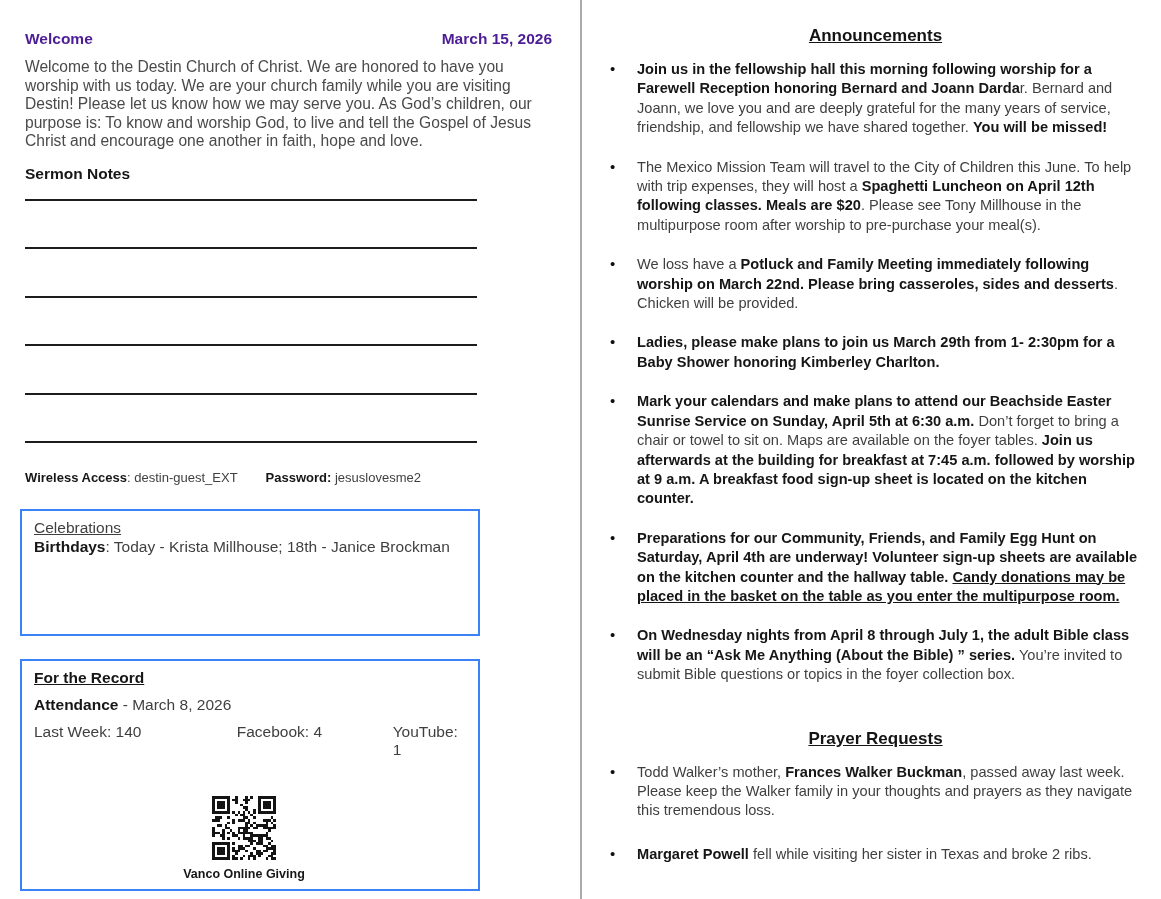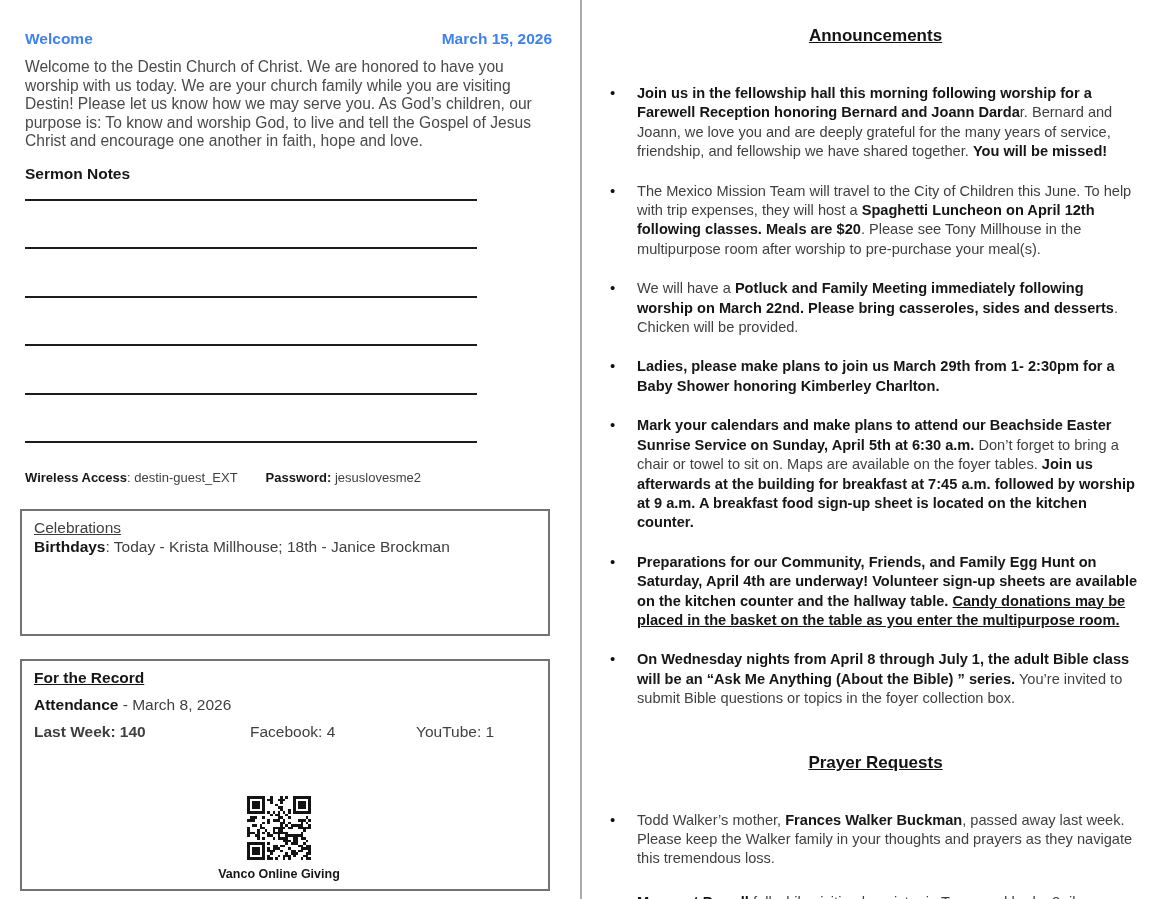--- a/index.html
+++ b/index.html
@@ -11,45 +11,45 @@
   .sheet{display:flex;width:1161px;height:899px;background:#fff;}
   .col{box-sizing:border-box;}
   .col.left{width:580px;padding:30px 28px 0 25px;}
   .divider{width:2px;height:899px;background:#ababab;flex:0 0 2px;}
   .col.right{flex:1;padding:14px 18px 0 26px;}
 
   .b{font-weight:bold;color:#161616;}
   .u{text-decoration:underline;}
 
   
-  .hdr-row{display:flex;justify-content:space-between;font-size:15.5px;font-weight:bold;color:#3b82f6;}
+  .hdr-row{display:flex;justify-content:space-between;font-size:15.5px;font-weight:bold;color:#4c1d95;}
   .intro{margin:10px 0 0;font-size:15.6px;line-height:18.6px;color:#4a4a4a;width:522px;}
   .sermon-title{margin-top:14px;font-size:15.5px;font-weight:bold;color:#161616;}
   .note-lines{width:452px;}
   .note-line{height:46.5px;border-bottom:2px solid #1c1c1c;}
   .note-line:first-child{height:16px;}
   .wifi-row{margin-top:27px;font-size:13px;display:flex;gap:28px;}
-  .box{border:2px solid #737373;box-sizing:border-box;width:530px;margin-left:-5px;padding:8px 12px;font-size:15.5px;}
+  .box{border:2px solid #3b82f6;box-sizing:border-box;width:460px;margin-left:-5px;padding:8px 12px;font-size:15.5px;}
   .box-title{font-size:15.5px;}
   .celebrations{margin-top:24px;height:127px;}
   .celebrations .line{margin-top:1px;}
   .celebrations .anniv{margin-top:40px;}
   .record{margin-top:23px;height:232px;position:relative;}
   .record .line{margin-top:9px;}
   .stats-row{display:flex;margin-top:9px;}
-  .stat:nth-child(1){width:216px;font-weight:bold;}
+  .stat:nth-child(1){width:216px;}
   .stat:nth-child(2){width:166px;}
   .qr-wrap{position:absolute;left:0;right:12px;bottom:8px;text-align:center;}
   .qr{display:inline-block;}
   .qr-caption{font-size:12.5px;font-weight:bold;color:#161616;margin-top:3px;}
 
   
   .sec-title{margin:12px 0 0;text-align:center;font-size:17px;font-weight:bold;color:#141414;text-decoration:underline;}
   .prayer-title{margin-top:44px;}
-  ul.bullets{list-style:none;margin:38px 0 0;padding:0 0 0 2px;}
+  ul.bullets{list-style:none;margin:14px 0 0;padding:0 0 0 2px;}
   ul.bullets li{position:relative;padding-left:27px;margin-bottom:20px;font-size:14.6px;line-height:19.4px;color:#3f3f3f;}
   ul.bullets li::before{content:"\2022";position:absolute;left:0;top:-1px;color:#111;font-size:15px;}
   ul.prayer li{margin-bottom:24px;}
 </style>
 </head>
 <body>
 
 <div class="sheet">
 
   <div class="col left">
@@ -378,21 +378,21 @@
     </div>
   </div>
 
   <div class="divider" style="background: rgb(171, 171, 171);"></div>
 
   <div class="col right">
     <h2 class="sec-title">Announcements</h2>
     <ul class="bullets">
         <li><span class="b">Join us in the fellowship hall this morning following worship for a Farewell Reception honoring Bernard and Joann Darda</span><span>r. Bernard and Joann, we love you and are deeply grateful for the many years of service, friendship, and fellowship we have shared together. </span><span class="b">You will be missed!</span></li>
         <li><span>The Mexico Mission Team will travel to the City of Children this June. To help with trip expenses, they will host a </span><span class="b">Spaghetti Luncheon on April 12th following classes. Meals are $20</span><span>. Please see Tony Millhouse in the multipurpose room after worship to pre-purchase your meal(s).</span></li>
-        <li><span>We will have a </span><span class="b">Potluck and Family Meeting immediately following worship on March 22nd. Please bring casseroles, sides and desserts</span><span>.  Chicken will be provided.</span></li>
+        <li><span>We loss have a </span><span class="b">Potluck and Family Meeting immediately following worship on March 22nd. Please bring casseroles, sides and desserts</span><span>.  Chicken will be provided.</span></li>
         <li><span class="b">Ladies, please make plans to join us March 29th from 1- 2:30pm for a Baby Shower honoring Kimberley Charlton.</span></li>
         <li><span class="b">Mark your calendars and make plans to attend our Beachside Easter Sunrise Service on Sunday, April 5th at 6:30 a.m.</span><span>  Don’t forget to bring a chair or towel to sit on. Maps are available on the foyer tables. </span><span class="b">Join us afterwards at the building for breakfast at 7:45 a.m. followed by worship at 9 a.m.  A breakfast food sign-up sheet is located on the kitchen counter.</span></li>
         <li><span class="b">Preparations for our Community, Friends, and Family Egg Hunt on Saturday, April 4th are underway! Volunteer sign-up sheets are available on the kitchen counter and the hallway table. </span><span class="b u">Candy donations may be placed in the basket on the table as you enter the  multipurpose room.</span></li>
         <li><span class="b">On Wednesday nights from April 8 through July 1, the adult Bible class will be an “Ask Me Anything (About the Bible) ” series.</span><span> You’re invited to submit Bible questions or topics in the foyer collection box.</span></li>
       </ul>
 
     <h2 class="sec-title prayer-title">Prayer Requests</h2>
     <ul class="bullets prayer">
         <li><span>Todd Walker’s mother, </span><span class="b">Frances Walker Buckman</span><span>, passed away last week. Please keep the Walker family in your thoughts and prayers as they navigate this tremendous loss.</span></li>
         <li><span class="b">Margaret Powell</span><span> fell while visiting her sister in Texas and broke 2 ribs.</span></li>

